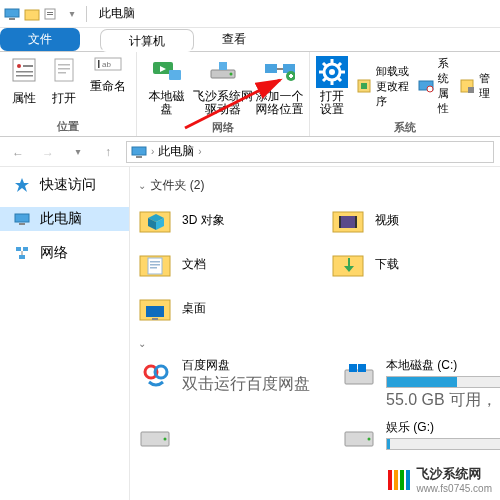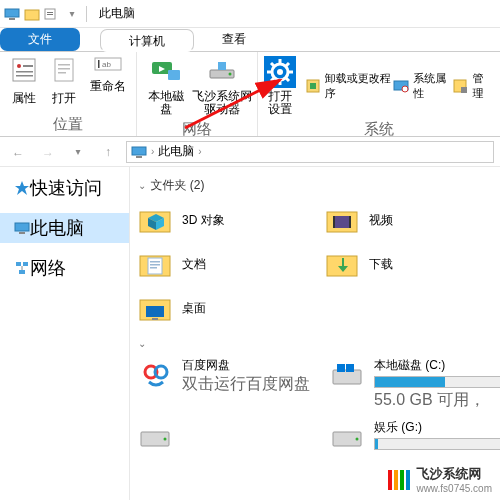--- a/index.html
+++ b/index.html
@@ -11,43 +11,43 @@
 .titlebar .title { margin-left: 6px; font-size: 12px; }
 
 .tabs { display: flex; align-items: stretch; height: 24px; border-bottom: 1px solid #ccc; }
 .tab { padding: 3px 28px; font-size: 12px; cursor: pointer; border-radius: 7px; }
 .tab.file { background: #1979ca; color: #fff; }
 .tab.active { border: 1px solid #ccc; border-bottom: 1px solid #fff; position: relative; top: 1px; background: #fff; margin-left: 20px; }
 
 .ribbon { display: flex; height: 85px; border-bottom: 1px solid #ccc; background: #fff; }
 .ribbon-group { display: flex; flex-direction: column; align-items: center; padding: 2px 4px 0; border-right: 1px solid #e5e5e5; }
 .ribbon-group .items { display: flex; gap: 0; flex: 1; }
-.ribbon-group .label { font-size: 15px; color: #666; padding: 2px 0; }
+.ribbon-group .label { font-size: 11px; color: #666; padding: 2px 0; font-weight: bold; }
 .rbtn { display: flex; flex-direction: column; align-items: center; justify-content: flex-start; padding: 2px 4px; cursor: pointer; min-width: 36px; }
 .rbtn .ricon { width: 32px; height: 32px; display: flex; align-items: flex-start; justify-content: center; margin-bottom: 2px; }
 .rbtn.small-col { min-width: 48px; }
 .vlist { display: flex; flex-direction: row; gap: 2px; padding: 2px 6px; }
 .vitem { display: flex; align-items: center; gap: 4px; font-size: 11px; cursor: pointer; }
 .vitem .vicon { width: 16px; height: 16px; display: flex; align-items: center; justify-content: center; }
 
 .addrbar { height: 30px; display: flex; align-items: center; padding: 0 6px; gap: 6px; border-bottom: 1px solid #e8e8e8; }
 .navbtn { width: 24px; height: 24px; display: flex; align-items: center; justify-content: center; color: #999; cursor: pointer; }
 .addr { flex: 1; border: 1px solid #ccc; height: 22px; display: flex; align-items: center; padding: 0 4px; gap: 4px; }
 .addr .chev { color: #888; font-size: 10px; }
 
 .body { display: flex; height: calc(500px - 28px - 24px - 85px - 30px); }
 .sidebar { width: 130px; border-right: 1px solid #e8e8e8; padding: 6px 0; }
-.sbitem { display: flex; align-items: center; gap: 0; padding: 3px 8px 3px 14px; cursor: pointer; font-size: 18px; }
+.sbitem { display: flex; align-items: center; gap: 10px; padding: 3px 8px 3px 14px; cursor: pointer; font-size: 14px; }
 .sbitem.selected { background: #cde8ff; }
 .sbicon { width: 16px; height: 16px; display: flex; align-items: center; justify-content: center; }
 
 .content { flex: 1; padding: 6px 8px; overflow: hidden; }
 .section-hdr { display: flex; align-items: center; gap: 4px; color: #333; margin: 4px 0 6px; font-size: 12px; cursor: pointer; }
 .section-hdr .chev { color: #777; font-size: 10px; }
-.grid { display: grid; grid-template-columns: repeat(2, 1fr); gap: 4px 20px; }
+.grid { display: grid; grid-template-columns: repeat(2, 1fr); gap: 4px 32px; }
 .folder-item { display: flex; align-items: center; gap: 8px; padding: 2px 0; cursor: pointer; }
 .ficon { width: 36px; height: 36px; display: flex; align-items: center; justify-content: center; }
 .flabel { font-size: 12px; }
 .drive-item { display: flex; gap: 8px; align-items: flex-start; padding: 2px 0; cursor: pointer; }
 .dicon { width: 36px; height: 36px; display: flex; align-items: center; justify-content: center; }
 .dinfo { flex: 1; overflow: hidden; }
 .dname { font-size: 12px; white-space: nowrap; }
 .dsub { font-size: 16px; color: #666; white-space: nowrap; }
 .bar { width: 130px; height: 12px; border: 1px solid #bbb; margin: 2px 0; background: #eee; position: relative; }
 .bar .fill { height: 100%; background: #26a0da; }
@@ -150,20 +150,34 @@
         <span class="ricon">
           <svg width="32" height="28">
               <rect x="4" y="14" width="24" height="8" fill="#c8c8c8" stroke="#888" rx="1"></rect>
               <rect x="12" y="6" width="8" height="8" fill="#5bb0e8"></rect>
               <circle cx="24" cy="18" r="1.5" fill="#3a3"></circle>
             </svg>
         </span>
         <span style="text-align:center;line-height:1.1;white-space:pre">飞沙系统网
 驱动器</span>
       </div>
+      <div class="rbtn">
+        <span class="ricon">
+          <svg width="36" height="28">
+              <rect x="2" y="8" width="12" height="9" fill="#4aa3df"></rect>
+              <rect x="20" y="8" width="12" height="9" fill="#4aa3df"></rect>
+              <rect x="14" y="12" width="6" height="2" fill="#888"></rect>
+              <circle cx="28" cy="20" r="5" fill="#3aa655"></circle>
+              <rect x="26" y="19" width="4" height="2" fill="#fff"></rect>
+              <rect x="27" y="18" width="2" height="4" fill="#fff"></rect>
+            </svg>
+        </span>
+        <span style="text-align:center;line-height:1.1;white-space:pre">添加一个
+网络位置</span>
+      </div>
     </div>
     <div class="label">网络</div>
   </div>
 
   <div class="ribbon-group" style="border-right:none">
     <div class="items">
       <div class="rbtn">
         <span class="ricon">
           <svg width="32" height="32">
               <rect width="32" height="32" fill="#0078d7"></rect>

